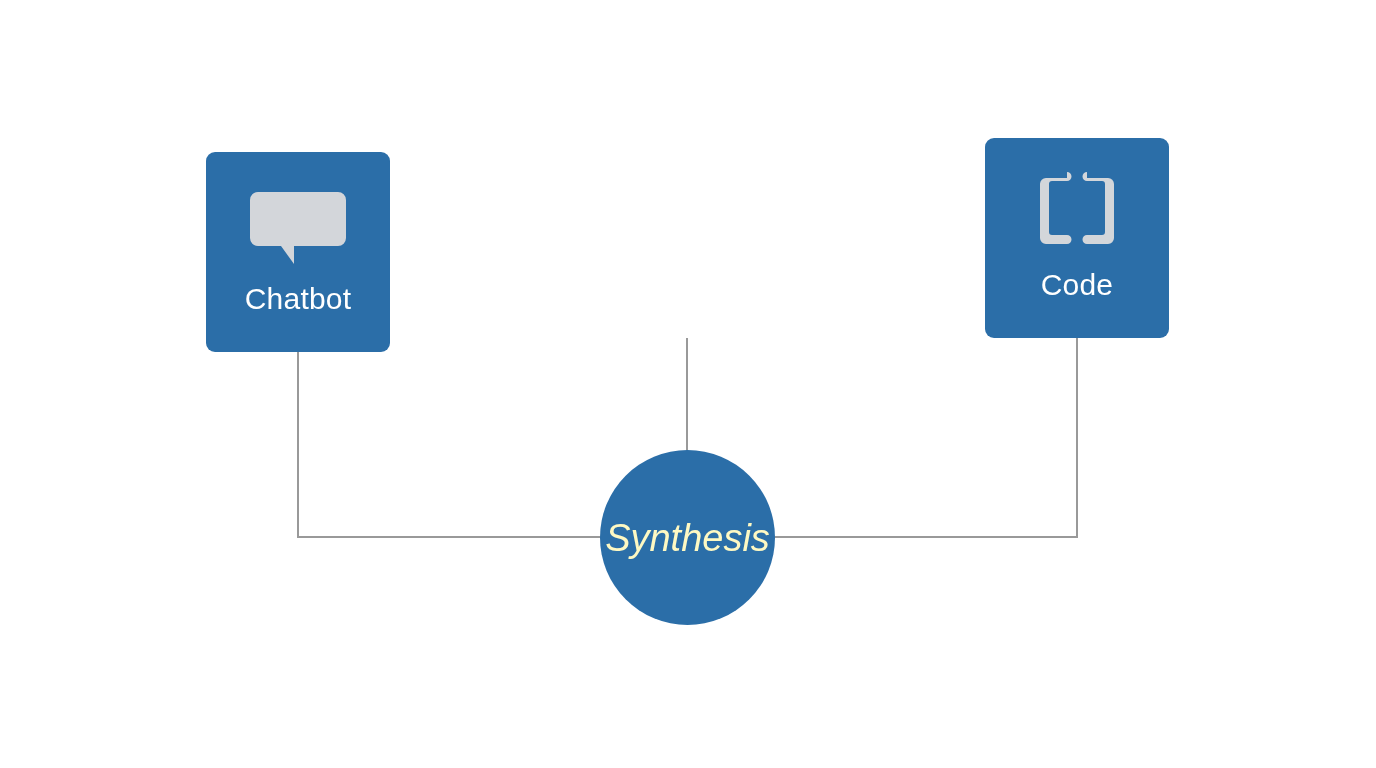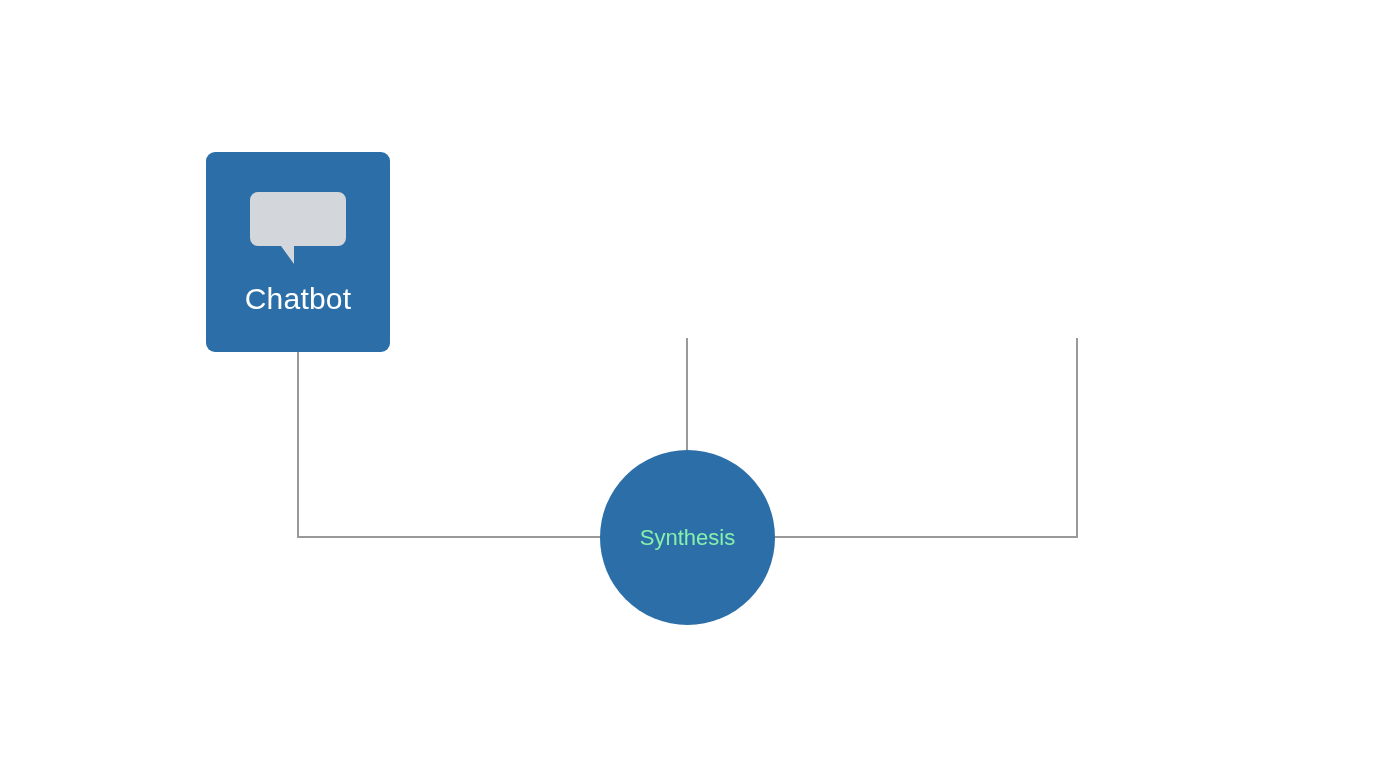--- a/index.html
+++ b/index.html
@@ -68,25 +68,26 @@
     width: 175px;
     height: 175px;
     border-radius: 50%;
     background: #2b6ea8;
     z-index: 2;
     display: flex;
     align-items: center;
     justify-content: center;
   }
   #hub-node .hub-label {
-    color: #86efac;
-    font-size: 22px;
+    color: #fef9c3;
+    font-size: 38px;
     line-height: 34px;
     white-space: nowrap;
     font-family: "Liberation Sans", sans-serif;
+    font-style: italic;
   }
 </style>
 </head>
 <body>
 
 <div id="diagram-canvas">
 
   <svg id="connector-layer" viewBox="0 0 1376 768" width="1376" height="768" aria-hidden="true">
     <g fill="none" stroke="#999999" stroke-width="2" stroke-linecap="butt" stroke-linejoin="miter">
       <path d="M 298 338 L 298 537 L 600 537"></path>
@@ -111,18 +112,33 @@
                  a8 8 0 0 1 -8 -8
                  v-38
                  a8 8 0 0 1 8 -8
                  z" fill="#d3d6da"></path>
       </svg>
     </div>
     <div class="node-label">Chatbot</div>
   </div>
 
 
+  <div class="node-card" style="left:985px; top:138px;">
+    <div class="node-icon">
+      <svg viewBox="0 0 96 78" width="96" height="78" aria-hidden="true">
+
+        <path d="M38 6 h-21 a6 6 0 0 0 -6 6 v54 a6 6 0 0 0 6 6 h21
+                 a3 3 0 0 0 0 -9 h-15 a3 3 0 0 1 -3 -3 v-48 a3 3 0 0 1 3 -3 h15
+                 a3 3 0 0 0 0 -9 z" fill="#d3d6da"></path>
+
+        <path d="M58 6 h21 a6 6 0 0 1 6 6 v54 a6 6 0 0 1 -6 6 h-21
+                 a3 3 0 0 1 0 -9 h15 a3 3 0 0 0 3 -3 v-48 a3 3 0 0 0 -3 -3 h-15
+                 a3 3 0 0 1 0 -9 z" fill="#d3d6da"></path>
+      </svg>
+    </div>
+    <div class="node-label">Code</div>
+  </div>
 
   <div id="hub-node">
     <span class="hub-label">Synthesis</span>
   </div>
 
 </div>
 
 </body></html>

